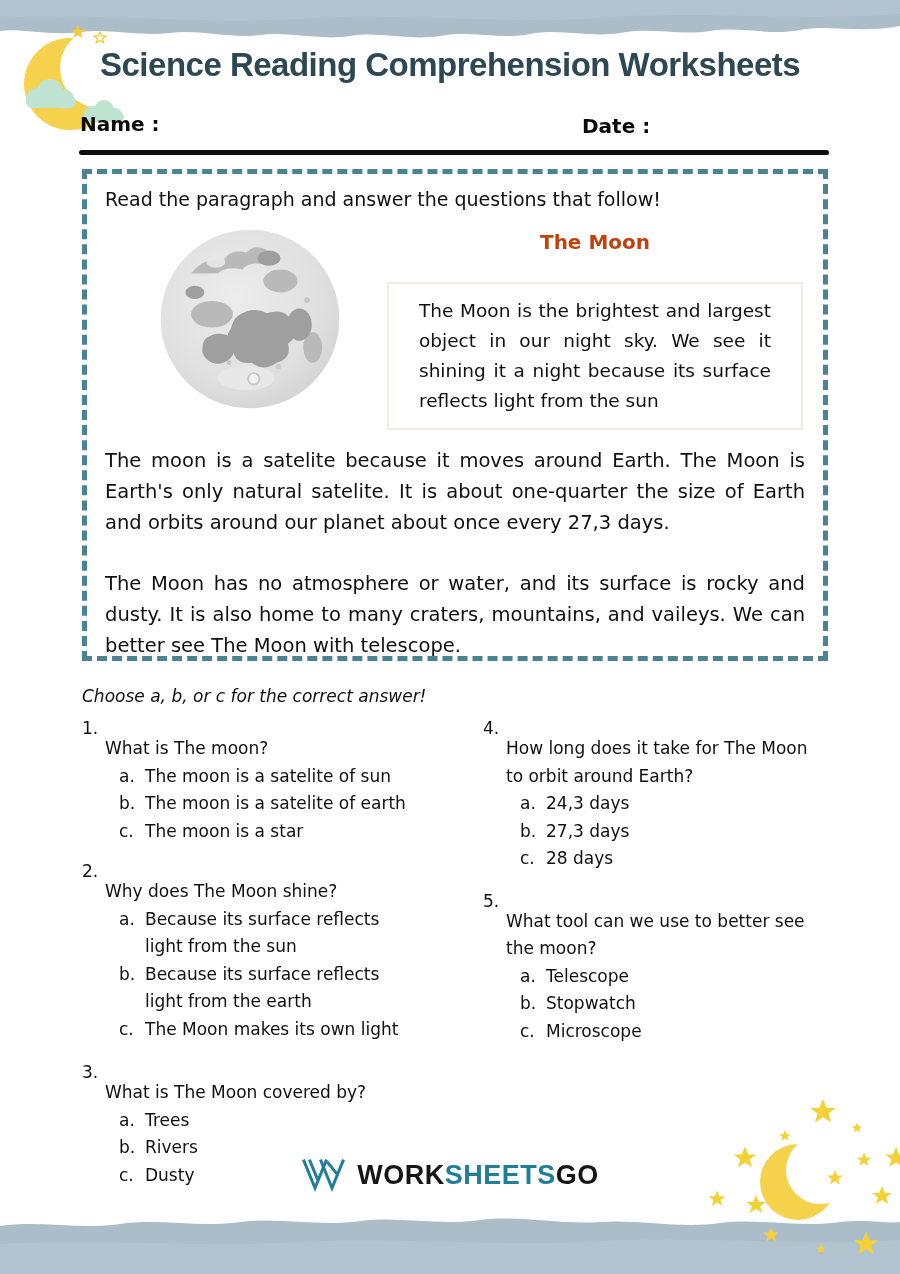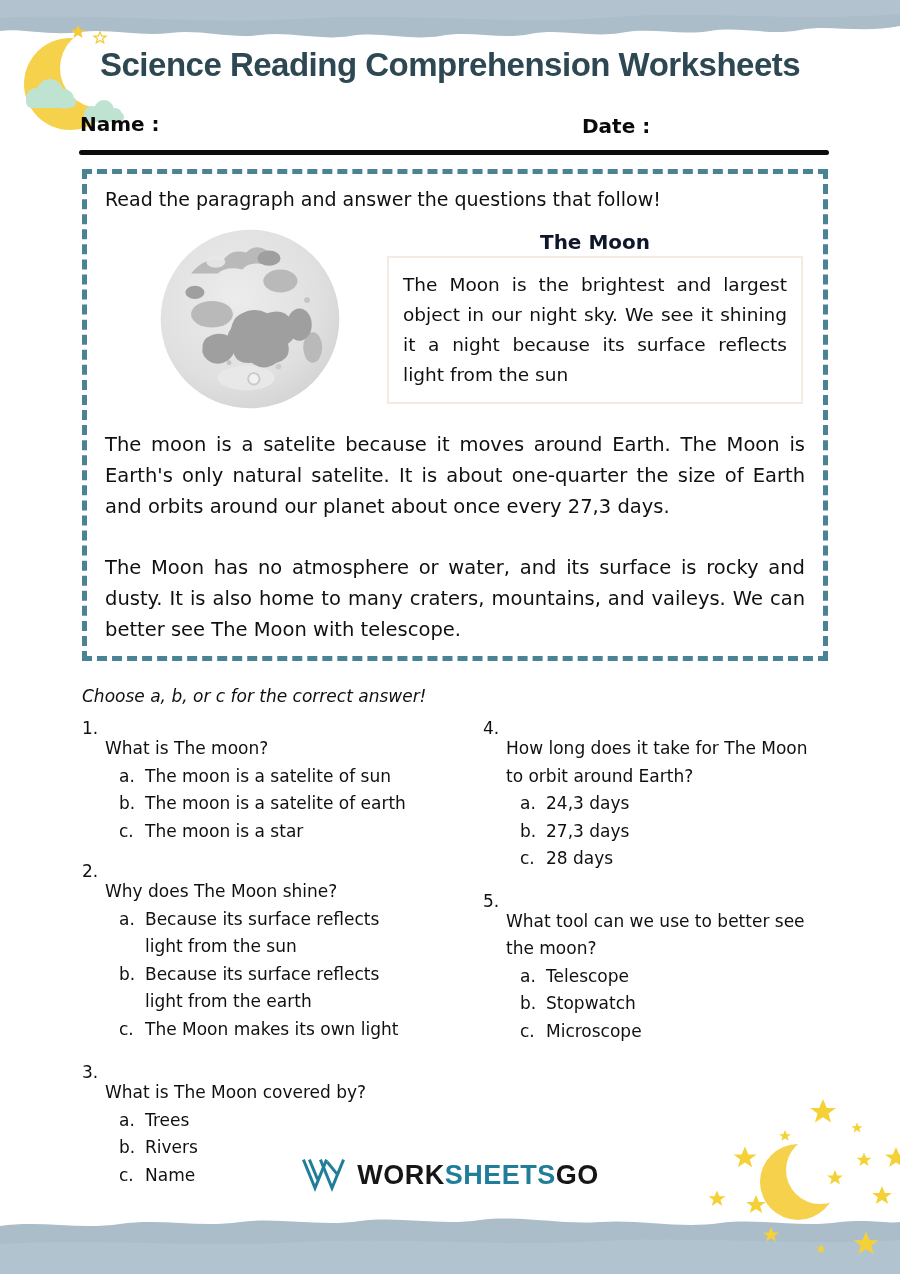--- a/index.html
+++ b/index.html
@@ -19,22 +19,22 @@
   .name-label { position:absolute; left:80px; top:112px; font-size:20px; font-weight:bold; color:#0a0a0a; }
   .date-label { position:absolute; left:570px; top:114px; font-size:20px; font-weight:bold; color:#0a0a0a;margin-left:12px; }
   .rule { position:absolute; left:79px; top:150px; width:750px; height:5px; background:#0d0d0d; border-radius:3px; }
 
   .passage-box { position:absolute; left:82px; top:169px; width:746px; height:492px;
     border:5px dashed #4a8494; padding:14px 18px; }
   .passage-instruction { font-size:19px; color:#101010; }
   .passage-row { display:flex; margin-top:14px; }
   .moon-figure { flex:0 0 190px; height:190px; margin-left:50px; }
   .passage-right { flex:1; margin-left:42px; margin-right:2px; }
-  .passage-heading { text-align:center; font-size:20px; font-weight:bold; color:#0f172a; margin-top:6px; }
-  .intro-box { margin-top:2px; border:2px solid #f3eae2; padding:12px 14px;
+  .passage-heading { text-align:center; font-size:20px; font-weight:bold; color:#c2410c; margin-top:6px; }
+  .intro-box { margin-top:28px; border:2px solid #f3eae2; padding:12px 30px;
     font-size:18.5px; line-height:1.62; color:#101010; text-align:justify; }
   .passage-para { margin-top:15px; font-size:19.5px; line-height:31px; color:#101010; text-align:justify; }
   .passage-para.second { margin-top:30px; }
 
   .quiz { position:absolute; left:82px; top:686px; width:748px; }
   .quiz-instruction { font-style:italic; font-size:17px; color:#101010; margin-bottom:9px; }
   .quiz-columns { display:flex; }
   .quiz-col-left { flex:0 0 401px; }
   .quiz-col-right { flex:1; }
   .q { margin-bottom:13px; font-size:17px; line-height:27.5px; color:#101010; }
@@ -198,21 +198,21 @@
             <div class="opt">
               <span class="opt-letter">a.</span>
               <span class="opt-text">Trees</span>
             </div>
             <div class="opt">
               <span class="opt-letter">b.</span>
               <span class="opt-text">Rivers</span>
             </div>
             <div class="opt">
               <span class="opt-letter">c.</span>
-              <span class="opt-text">Name</span>
+              <span class="opt-text">Dusty</span>
             </div>
           </div>
         </div>
 
       </div>
       <div class="quiz-col-right">
 
         <div class="q">
           <div class="q-head">
             <span class="q-num">4.</span>

